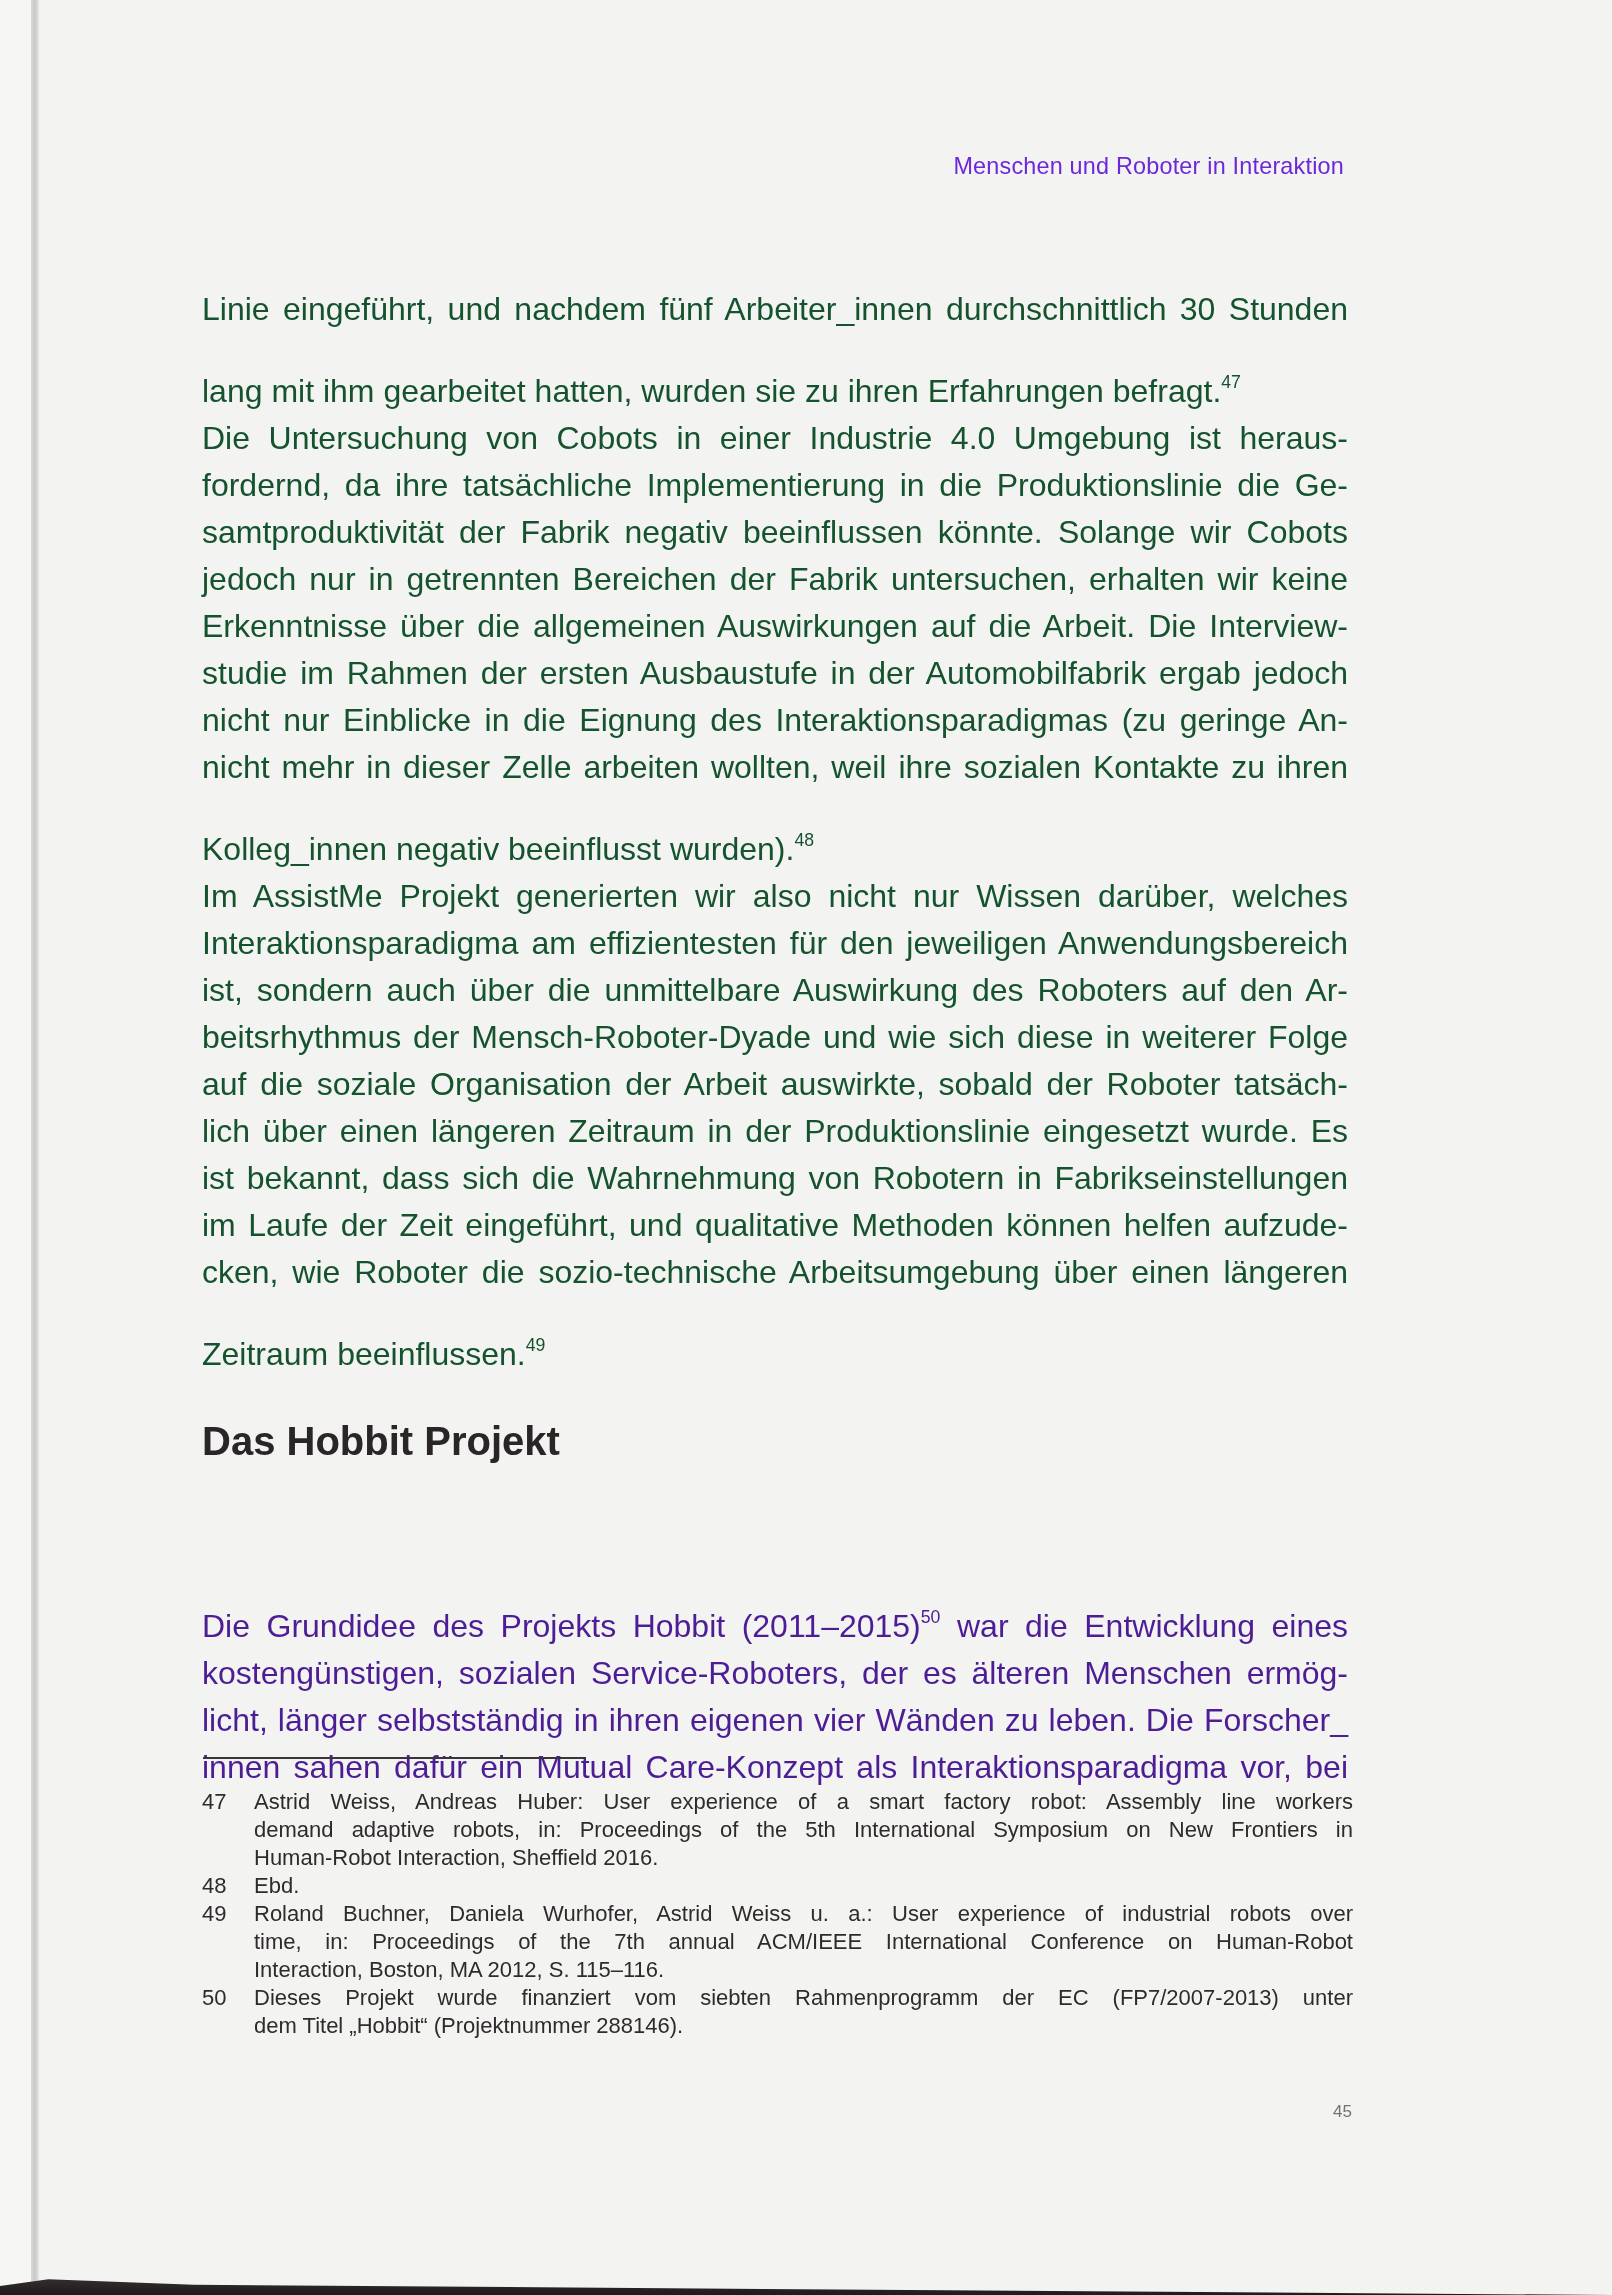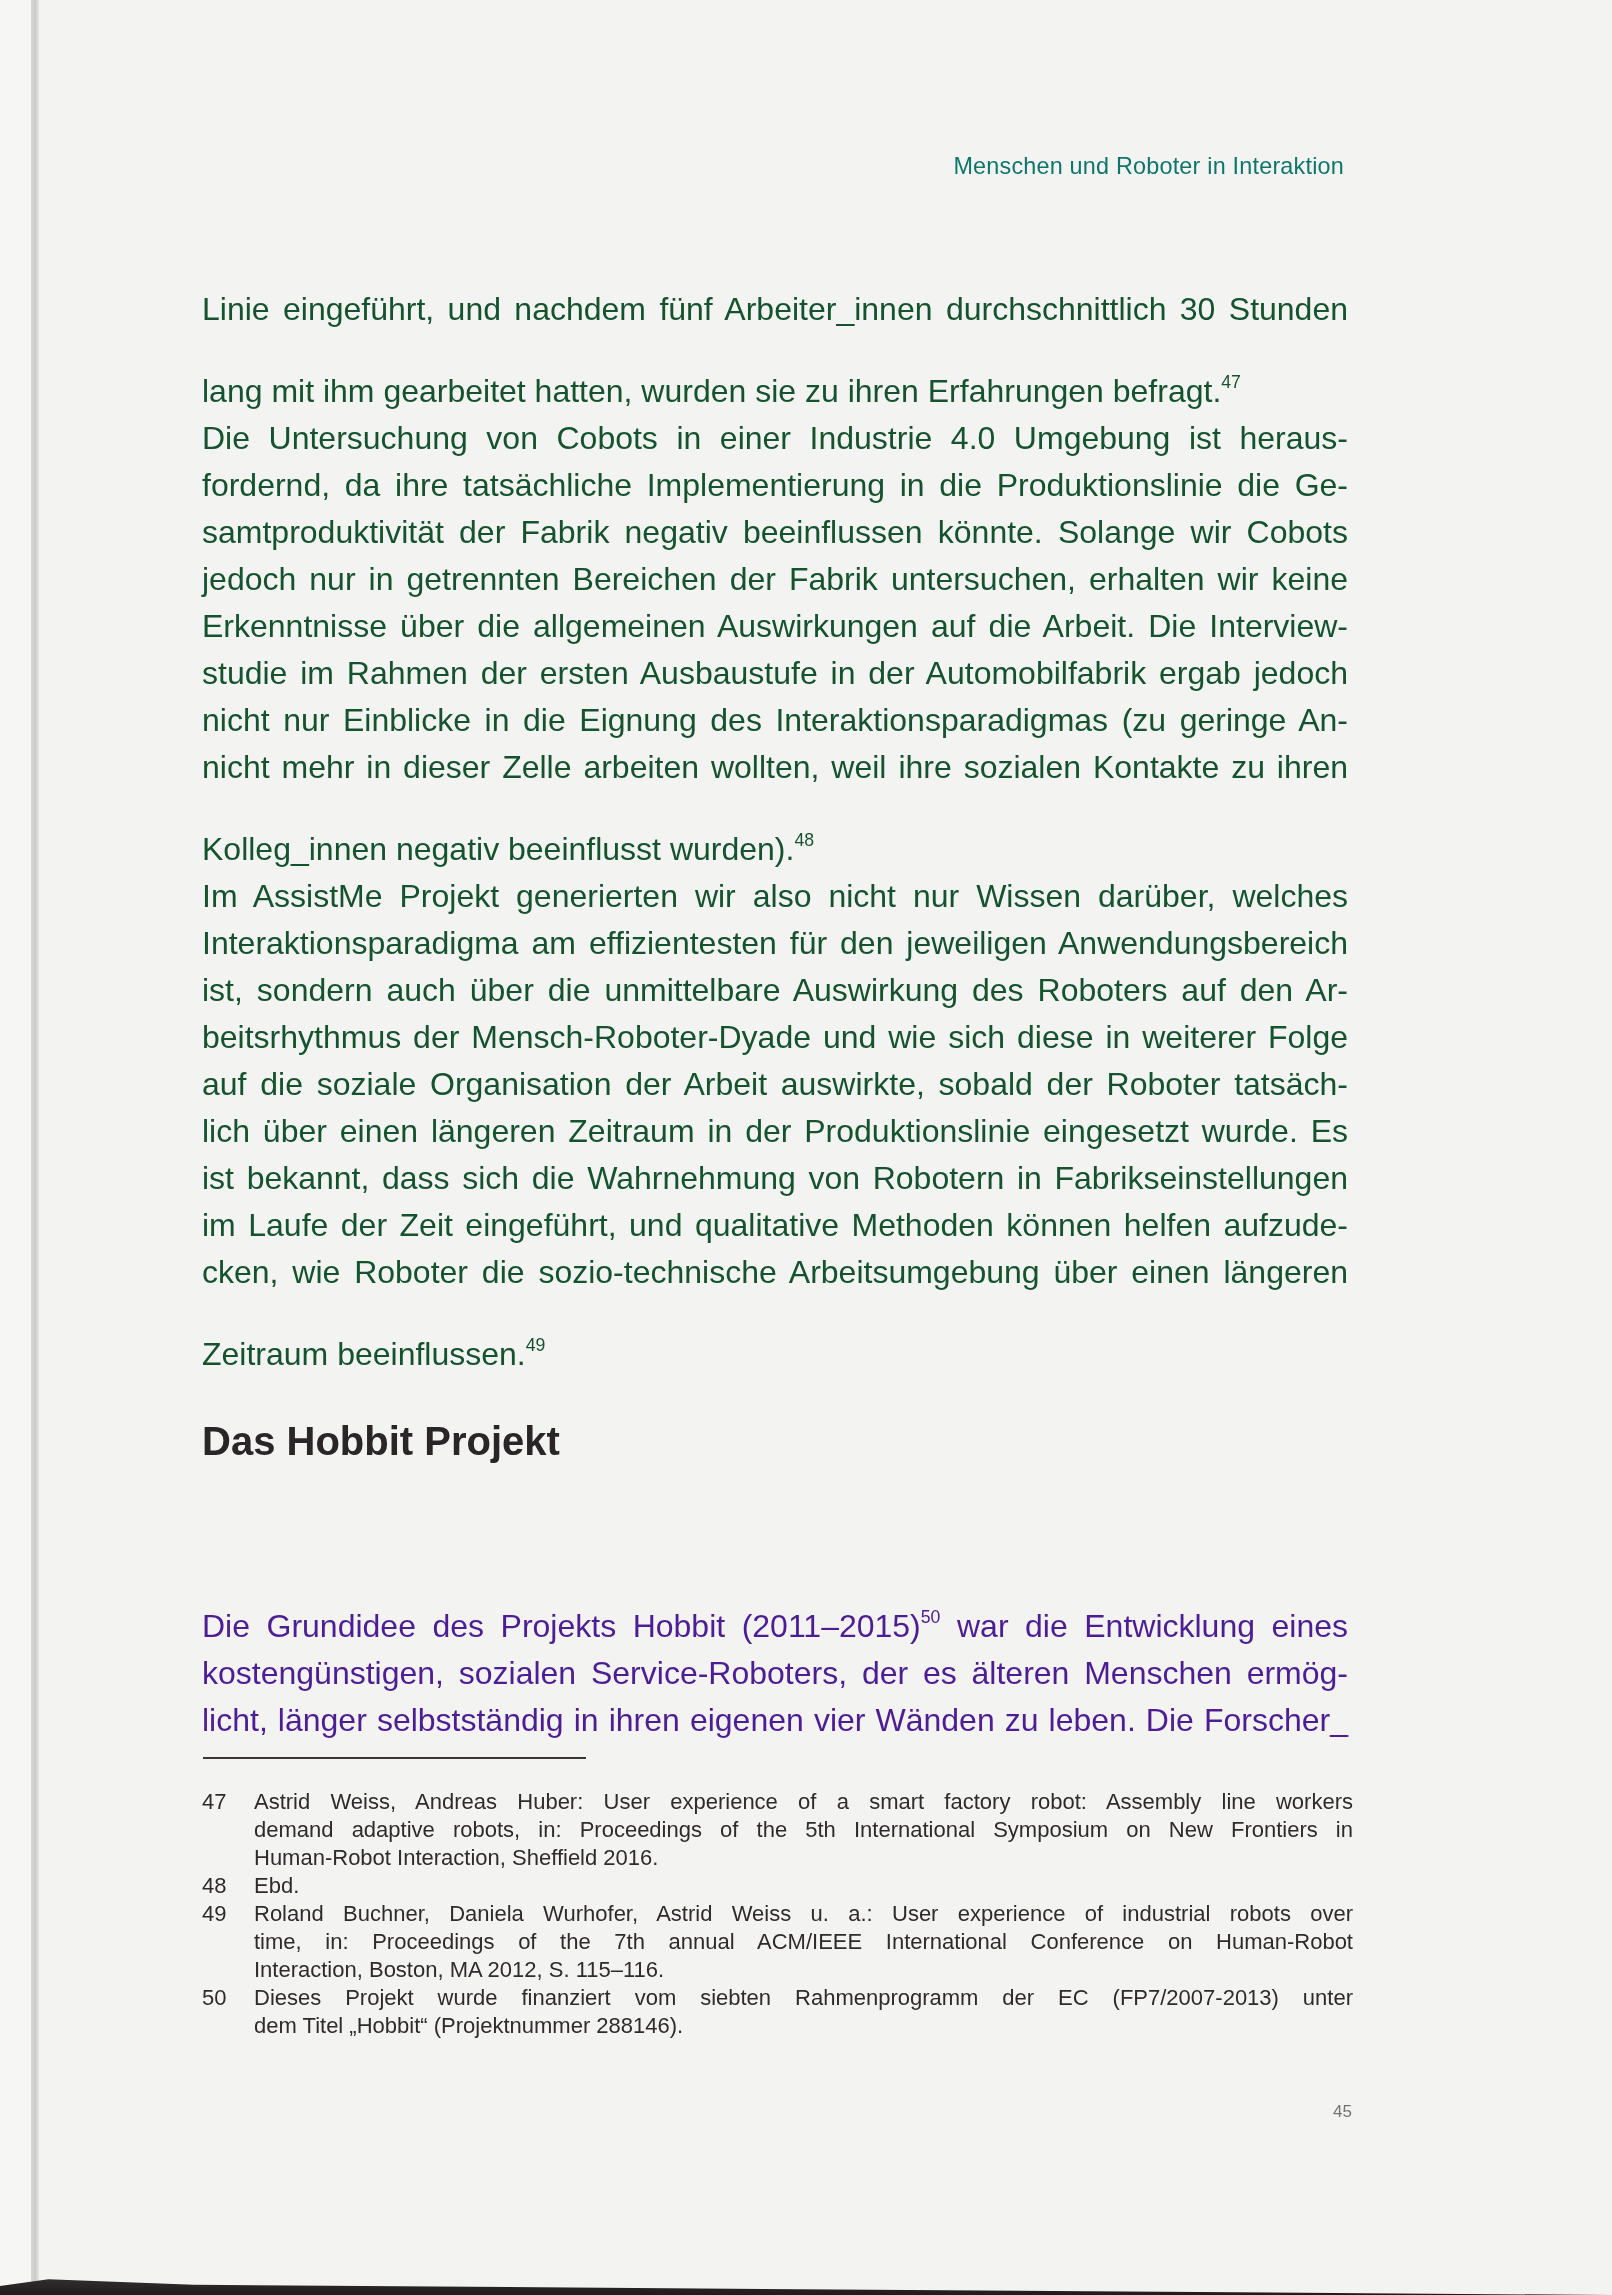--- a/index.html
+++ b/index.html
@@ -17,21 +17,21 @@
     position:absolute; left:31px; top:0; width:8px; height:2295px;
     background:linear-gradient(to right,#d9d9d7,#c9c9c7,#e6e6e4);
   }
   .bottom-shadow {
     position:absolute; left:0; bottom:0; width:1612px; height:22.6px;
     background:linear-gradient(to bottom,#3a3436,#1f1b1d);
     clip-path:polygon(0 60%,3% 30%,12% 55%,100% 100%,0 100%);
   }
   .running-head {
     position:absolute; top:153px; right:268px;
-    font-size:23.4px; color:#0f766e; letter-spacing:0.2px;
+    font-size:23.4px; color:#6d28d9; letter-spacing:0.2px;
   }
   .body-text {
     position:absolute; left:202px; top:286px; width:1146px;
     font-size:32px; line-height:47px; text-align:justify;
     color:#14532d;
   }
   .body-text .line { display:block; text-align:justify; text-align-last:justify; white-space:nowrap; }
   .body-text .line.last { text-align-last:left;margin-top:35px; }
   sup { font-size:17.7px; line-height:0; vertical-align:14.5px; }
   .heading {
@@ -91,20 +91,21 @@
     <span class="line"><span>cken, wie Roboter die sozio-technische Arbeitsumgebung über einen längeren</span></span>
     <span class="line last"><span>Zeitraum beeinflussen.</span><sup>49</sup></span>
   </div>
 
 <div class="heading">Das Hobbit Projekt</div>
 
 <div class="body-text-2" id="sec2">
     <span class="line"><span>Die Grundidee des Projekts Hobbit (2011–2015)</span><sup>50</sup><span> war die Entwicklung eines</span></span>
     <span class="line"><span>kostengünstigen, sozialen Service-Roboters, der es älteren Menschen ermög-</span></span>
     <span class="line"><span>licht, länger selbstständig in ihren eigenen vier Wänden zu leben. Die Forscher_</span></span>
+    <span class="line"><span>innen sahen dafür ein Mutual Care-Konzept als Interaktionsparadigma vor, bei</span></span>
   </div>
 
 <div class="fn-rule"></div>
 
 <div class="footnotes" id="fns">
     <div class="fn">
       <span class="fn-num">47</span>
       <span class="fn-line">Astrid Weiss, Andreas Huber: User experience of a smart factory robot: Assembly line workers</span>
       <span class="fn-line">demand adaptive robots, in: Proceedings of the 5th International Symposium on New Frontiers in</span>
       <span class="fn-line last">Human-Robot Interaction, Sheffield 2016.</span>

